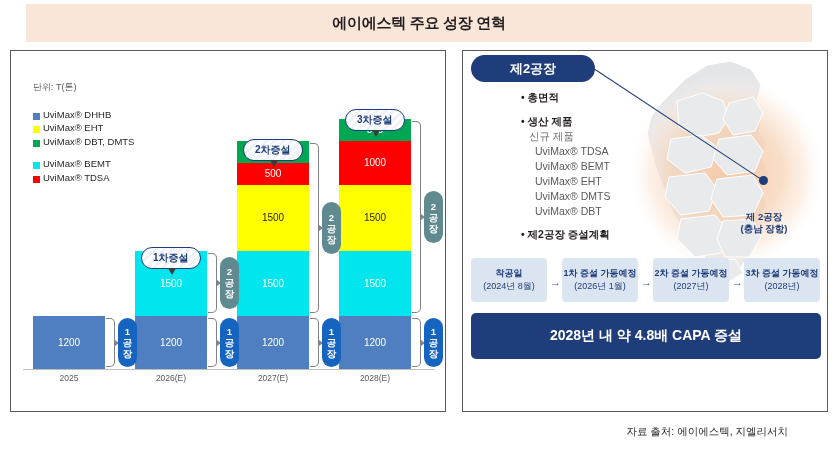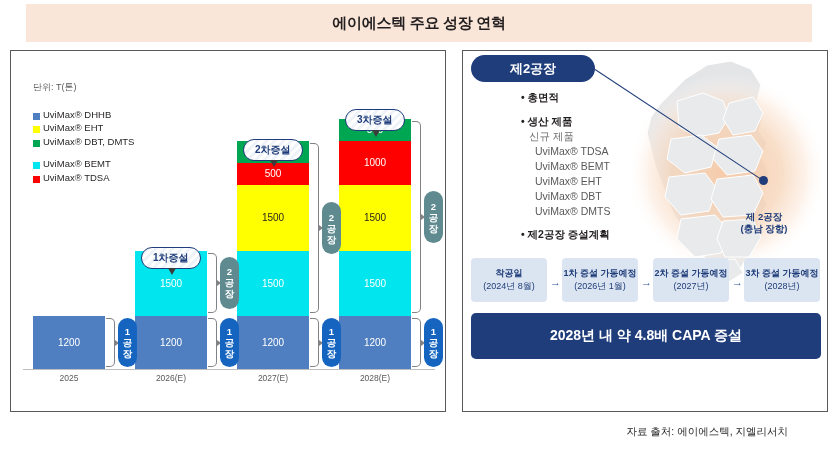--- a/index.html
+++ b/index.html
@@ -318,22 +318,22 @@
 
     <div class="info-block">
       <div class="info-head">• 총면적</div>
       <div class="gap"></div>
       <div class="info-head">• 생산 제품</div>
       <div class="info-sub gray">신규 제품</div>
       <div id="products-host">
           <div class="info-item">UviMax® TDSA</div>
           <div class="info-item">UviMax® BEMT</div>
           <div class="info-item">UviMax® EHT</div>
+          <div class="info-item">UviMax® DMTS</div>
           <div class="info-item">UviMax® DBT</div>
-          <div class="info-item">UviMax® DMTS</div>
         </div>
       <div class="gap"></div>
       <div class="info-head">• 제2공장 증설계획</div>
     </div>
 
     <div class="tl" id="timeline-host">
         <div class="tl-box" style="left: 0px;">
           <div class="l1">착공일</div>
           <div class="l2">(2024년 8월)</div>
         </div>

